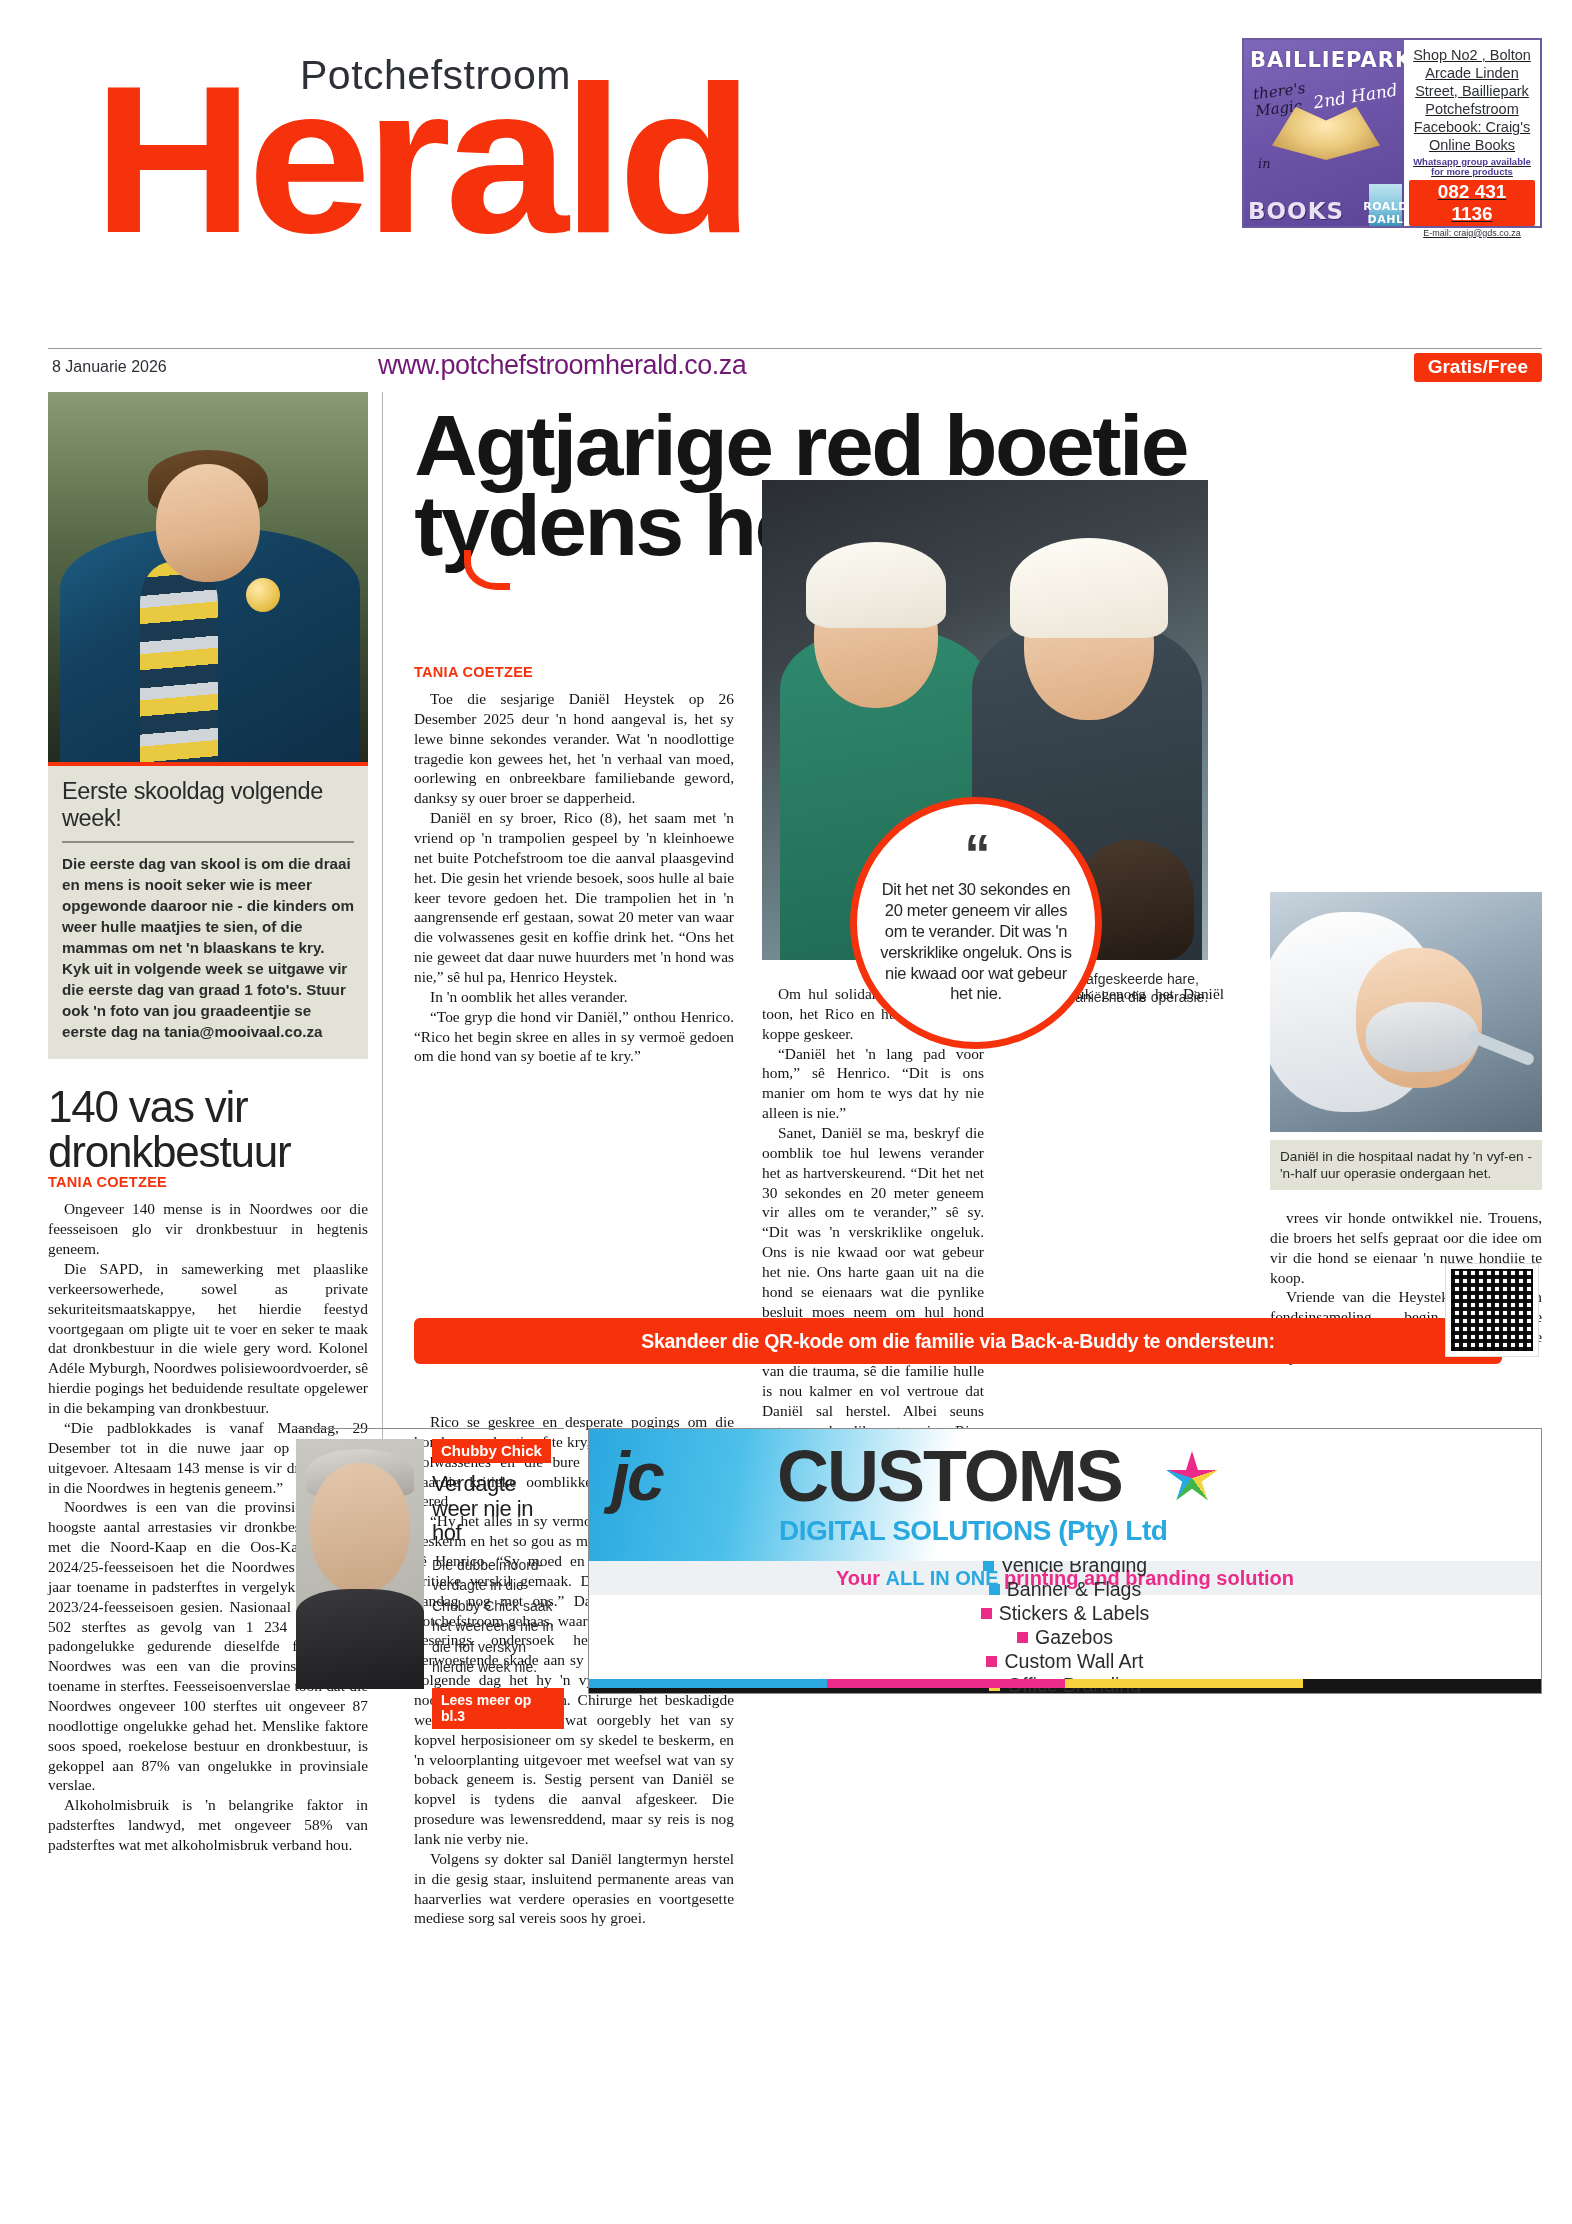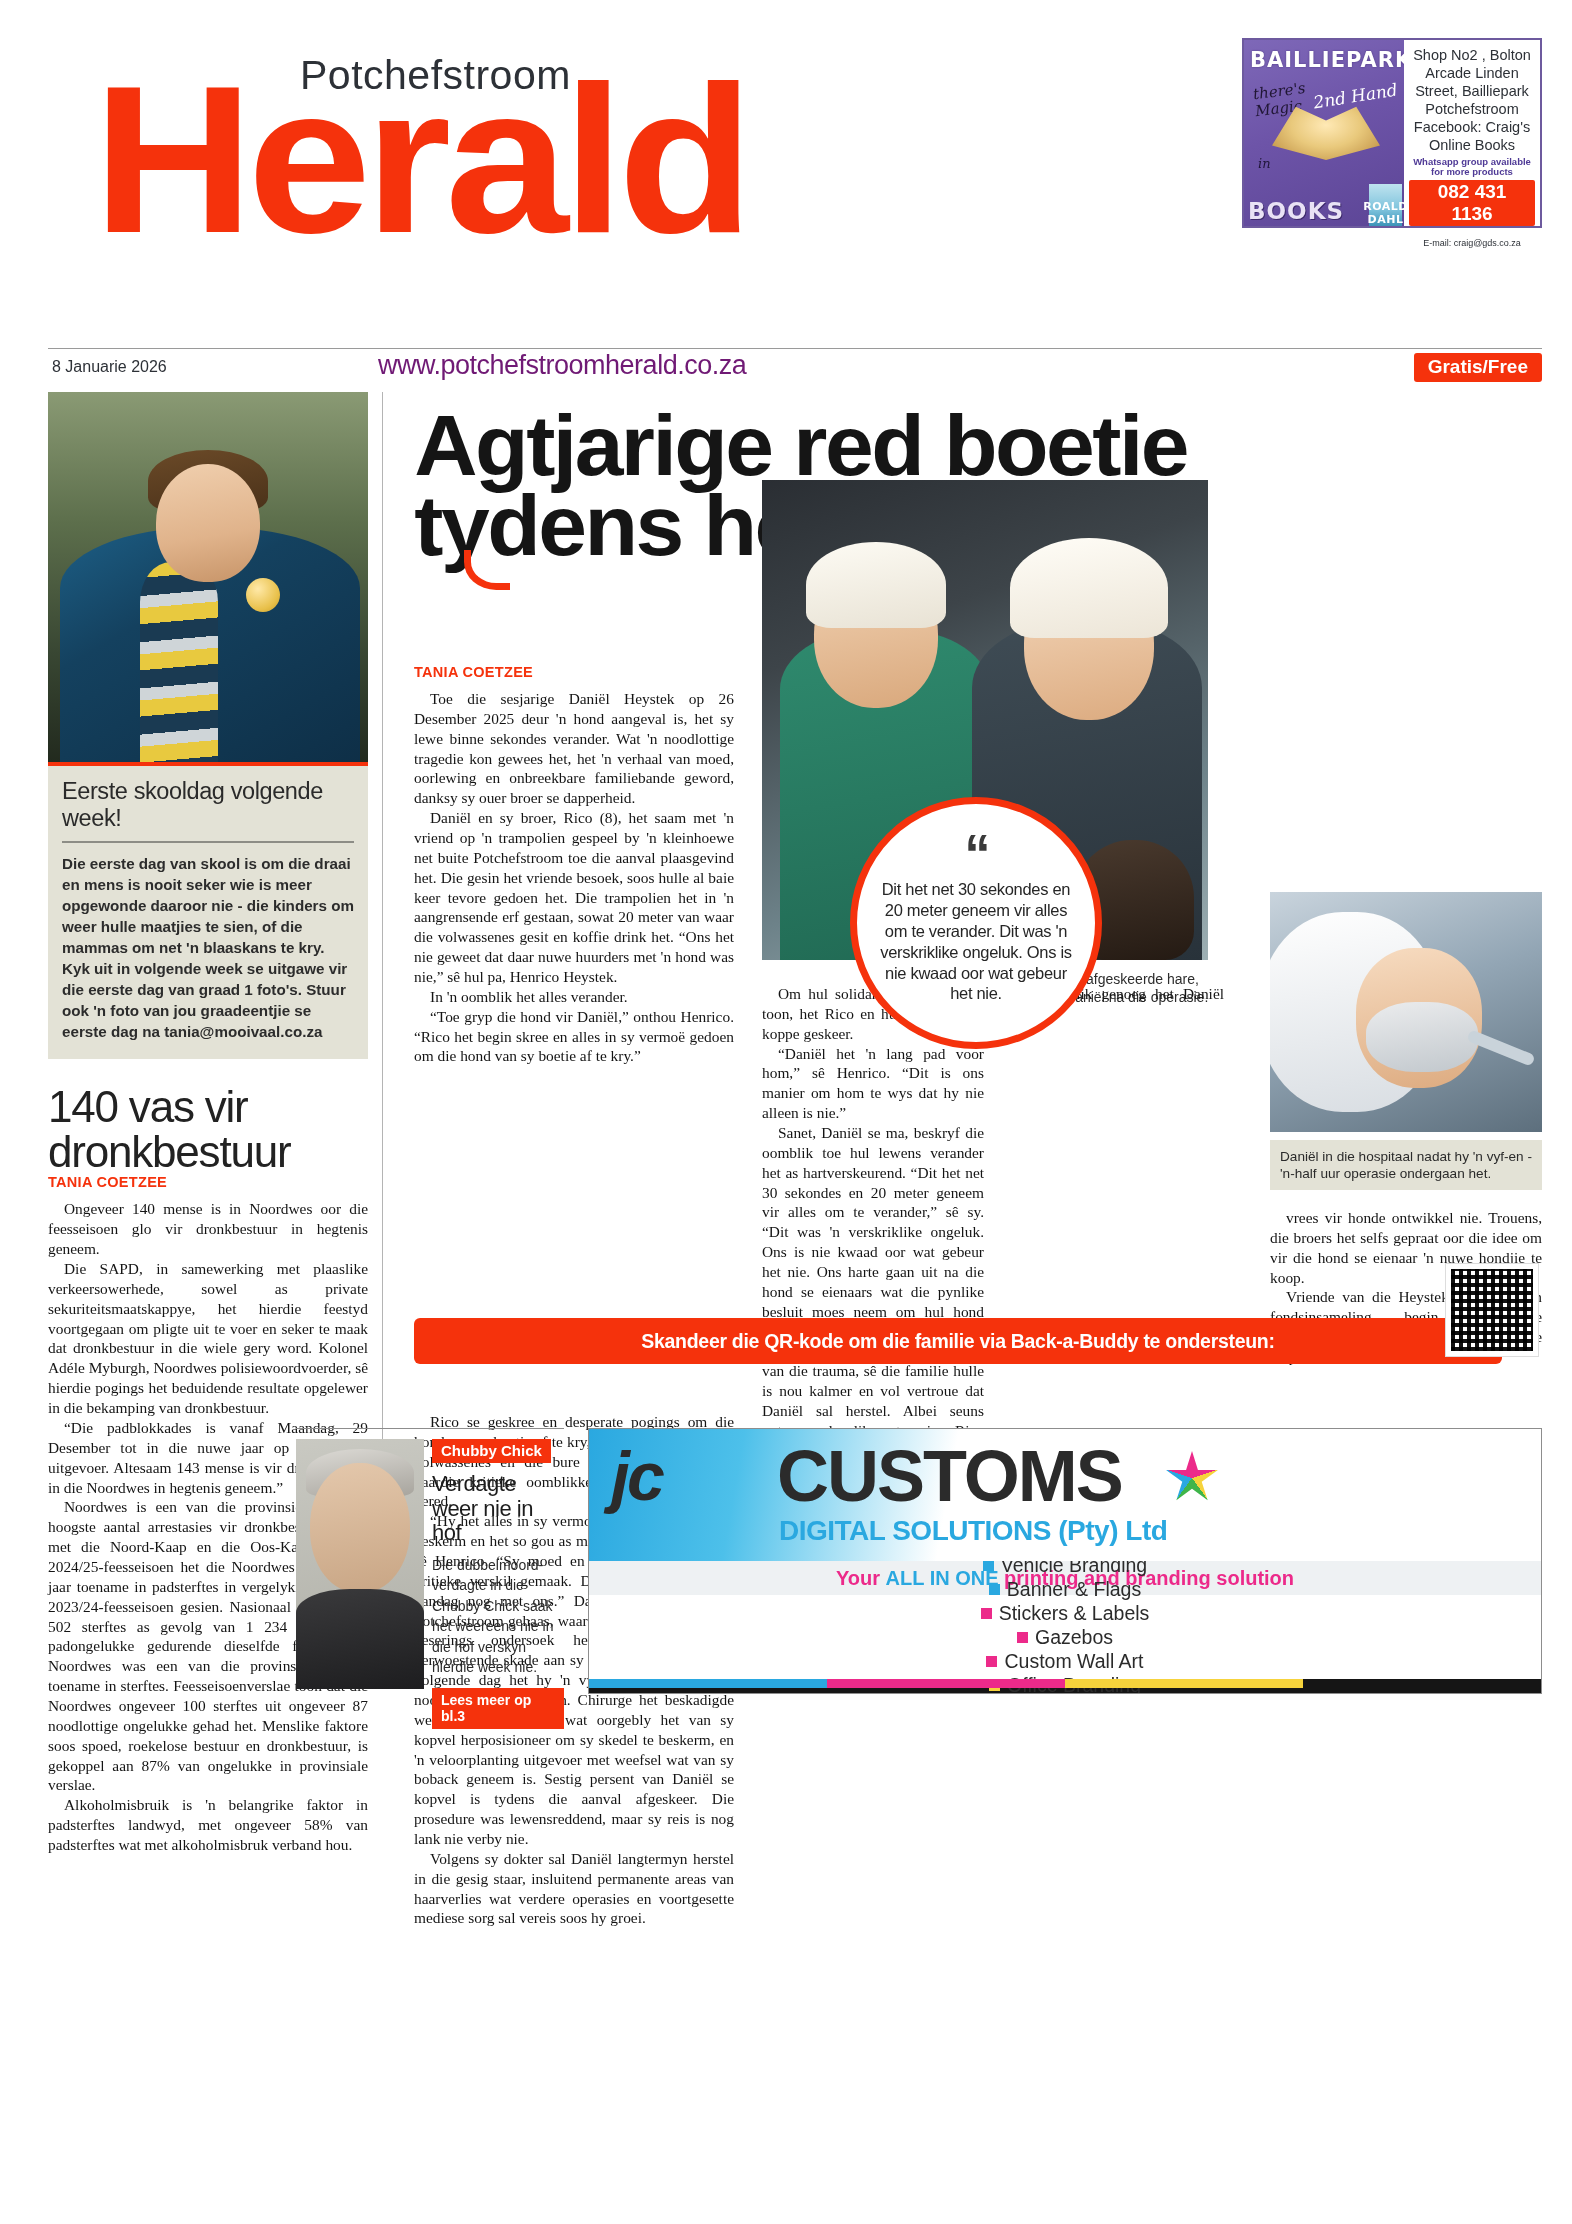--- a/index.html
+++ b/index.html
@@ -74,34 +74,34 @@
   }
   .ba-roald {
     position: absolute; bottom: 0; right: 2px; width: 33px; height: 42px;
     background: linear-gradient(180deg,#bfe3ef 0%, #7fc4dd 60%, #3b93b8 100%);
     font-size: 11px; font-weight: 700; color: #fff; text-align: center;
     display: flex; align-items: flex-end; justify-content: center;
     font-family: "DejaVu Sans", sans-serif; letter-spacing: .5px;
   }
   .book-ad-info {
     flex: 1; padding: 7px 5px 3px; text-align: center;
-    display: flex; flex-direction: column; align-items: center;
+    display: flex; flex-direction: column; align-items: center; text-decoration: underline;
   }
   .book-ad-info .addr {
     font-size: 14.5px; line-height: 1.24; color: #2d3137;
   }
   .book-ad-info .whats {
     font-size: 9.5px; font-weight: 700; color: #4f3a96; margin-top: 2px;
     line-height: 1.1;
   }
   .book-ad-phone {
     background: #f5320c; color: #fff; font-size: 19px; font-weight: 800;
     padding: 1px 10px; margin-top: 2px; border-radius: 2px;
   }
-  .book-ad-email { font-size: 9px; color: #2d3137; margin-top: 12px; }
+  .book-ad-email { font-size: 9px; color: #2d3137; margin-top: 2px; }
 
   
   .datebar {
     position: absolute; top: 348px; left: 48px; right: 30px; height: 36px;
     border-top: 1.5px solid #9a9a9a;
   }
   .date-txt {
     position: absolute; left: 4px; top: 9px; font-size: 16px; color: #2d3137;
     font-family: "Liberation Sans", sans-serif;
   }

